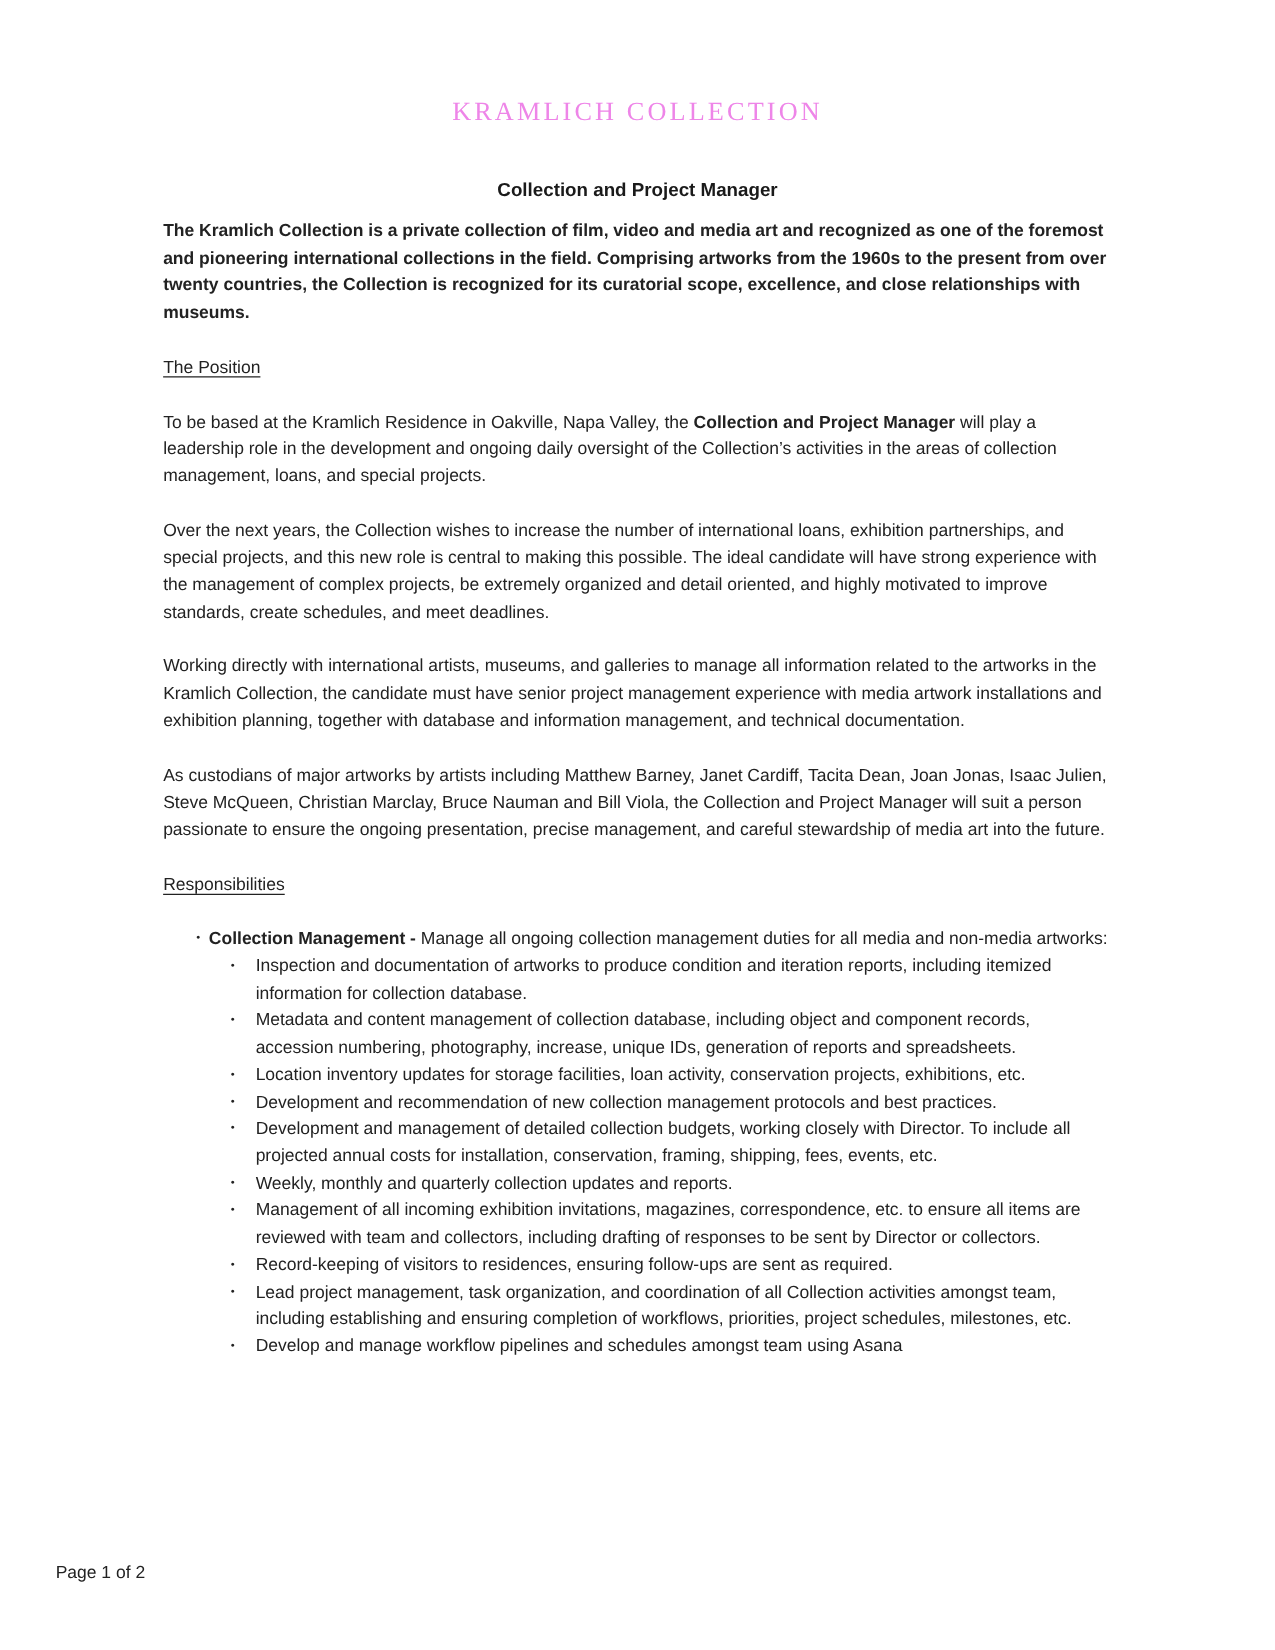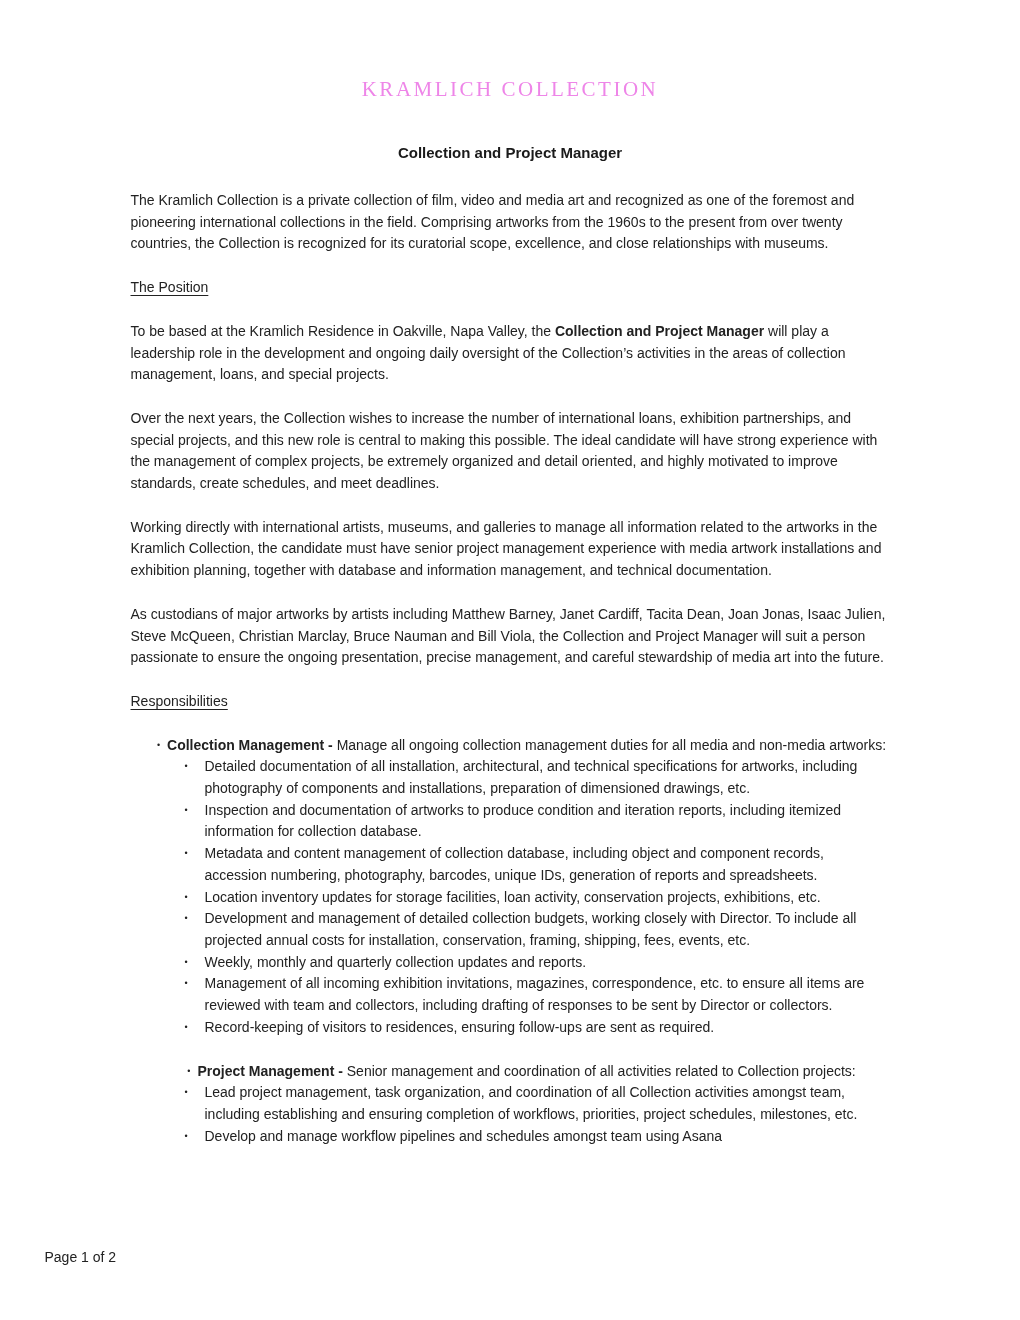--- a/index.html
+++ b/index.html
@@ -28,21 +28,21 @@
   }
   .doc-title {
     margin: 41px 0 0 0;
     text-align: center;
     font-size: 15px;
     line-height: 22px;
     font-weight: bold;
     color: #1a1a1a;
   }
   .para { margin: 22px 0 0 0; }
-  .para-intro { margin-top: 26px; }
+  .para-intro { margin-top: 10px; font-weight: bold; }
   .section-heading {
     margin: 22px 0 0 0;
     font-size: 14px;
     font-weight: normal;
     text-decoration: underline;
     text-underline-offset: 3px;
   }
   .bold-run { font-weight: bold; }
   .group-heading { margin: 22px 0 0 0; padding-left: 23px; text-align: center; }
   .b1dot::before { content: "\2022"; font-size: 9px; margin-right: 7px; vertical-align: 2px; }
@@ -82,33 +82,33 @@
 
   <p class="para">As custodians of major artworks by artists including Matthew Barney, Janet Cardiff, Tacita Dean, Joan Jonas, Isaac Julien, Steve McQueen, Christian Marclay, Bruce Nauman and Bill Viola, the Collection and Project Manager will suit a person passionate to ensure the ongoing presentation, precise management, and careful stewardship of media art into the future.</p>
 
   <h2 class="section-heading">Responsibilities</h2>
 
   <div class="group">
     <div class="group-heading b1dot"><span class="bold-run">Collection Management -</span><span> Manage all ongoing collection management duties for all media and non-media artworks:</span></div>
     <ul class="sub-list">
         <li class="sub-item">
           <span class="b2dot"></span>
-          <span class="sub-text">Detailed documentation of all installation, architectural, and technical specifications for artworks, including photography of components and installations, preparation of dimensioned drawings, etc.</span>
-        </li>
-        <li class="sub-item">
-          <span class="b2dot"></span>
           <span class="sub-text">Inspection and documentation of artworks to produce condition and iteration reports, including itemized information for collection database.</span>
         </li>
         <li class="sub-item">
           <span class="b2dot"></span>
-          <span class="sub-text">Metadata and content management of collection database, including object and component records, accession numbering, photography, barcodes, unique IDs, generation of reports and spreadsheets.</span>
+          <span class="sub-text">Metadata and content management of collection database, including object and component records, accession numbering, photography, increase, unique IDs, generation of reports and spreadsheets.</span>
         </li>
         <li class="sub-item">
           <span class="b2dot"></span>
           <span class="sub-text">Location inventory updates for storage facilities, loan activity, conservation projects, exhibitions, etc.</span>
+        </li>
+        <li class="sub-item">
+          <span class="b2dot"></span>
+          <span class="sub-text">Development and recommendation of new collection management protocols and best practices.</span>
         </li>
         <li class="sub-item">
           <span class="b2dot"></span>
           <span class="sub-text">Development and management of detailed collection budgets, working closely with Director. To include all projected annual costs for installation, conservation, framing, shipping, fees, events, etc.</span>
         </li>
         <li class="sub-item">
           <span class="b2dot"></span>
           <span class="sub-text">Weekly, monthly and quarterly collection updates and reports.</span>
         </li>
         <li class="sub-item">
@@ -116,21 +116,20 @@
           <span class="sub-text">Management of all incoming exhibition invitations, magazines, correspondence, etc. to ensure all items are reviewed with team and collectors, including drafting of responses to be sent by Director or collectors.</span>
         </li>
         <li class="sub-item">
           <span class="b2dot"></span>
           <span class="sub-text">Record-keeping of visitors to residences, ensuring follow-ups are sent as required.</span>
         </li>
       </ul>
   </div>
 
   <div class="group">
-    <div class="group-heading b1dot"><span class="bold-run">Project Management -</span><span> Senior management and coordination of all activities related to Collection projects:</span></div>
     <ul class="sub-list">
         <li class="sub-item">
           <span class="b2dot"></span>
           <span class="sub-text">Lead project management, task organization, and coordination of all Collection activities amongst team, including establishing and ensuring completion of workflows, priorities, project schedules, milestones, etc.</span>
         </li>
         <li class="sub-item">
           <span class="b2dot"></span>
           <span class="sub-text">Develop and manage workflow pipelines and schedules amongst team using Asana</span>
         </li>
       </ul>

